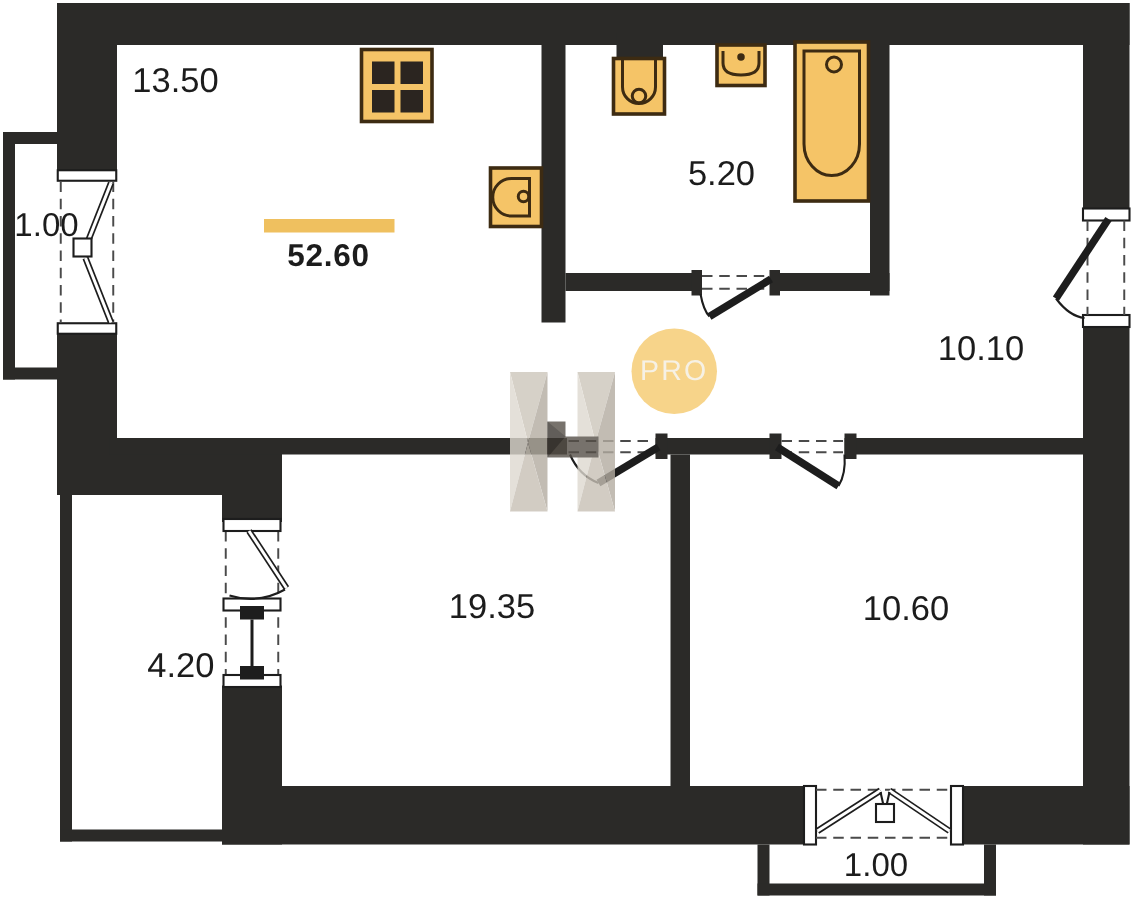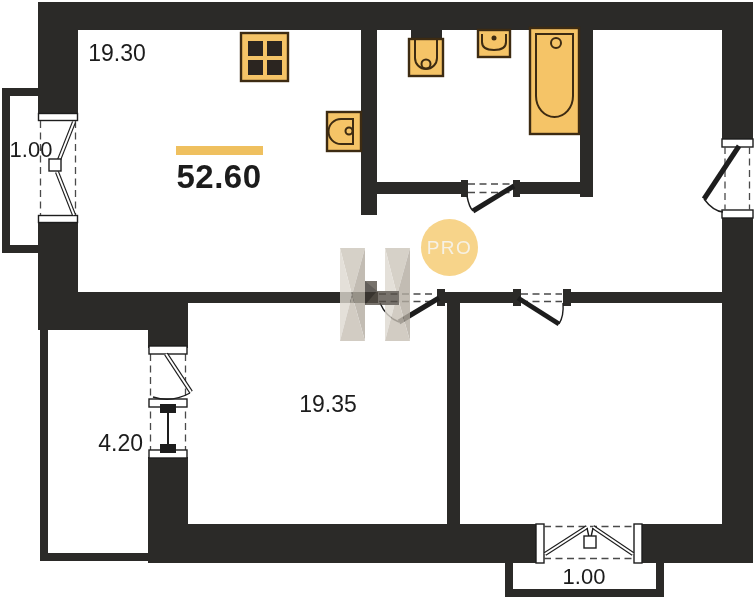--- a/index.html
+++ b/index.html
@@ -12,21 +12,21 @@
   .leaf-outer{stroke:#1d1d1d;stroke-width:4.2;fill:none;}
   .leaf-inner{stroke:#ffffff;stroke-width:2;fill:none;}
   .door{stroke:#1d1d1d;stroke-width:5;fill:none;}
   .arc{stroke:#1d1d1d;stroke-width:1.4;fill:none;}
   .fx{fill:var(--fixture);stroke:var(--fixture-stroke);stroke-width:2.4;}
   .fx-line{fill:none;stroke:var(--fixture-stroke);stroke-width:2;}
   .burner{fill:#2b2520;}
   .label{position:absolute;width:90px;text-align:center;font-size:23px;color:var(--text);
          line-height:1.05;white-space:nowrap;}
   .label.small{font-size:22px;}
-  .label.big{width:100px;font-size:33px;font-weight:bold;letter-spacing:0.5px;}
+  .label.big{width:100px;font-size:21px;font-weight:bold;letter-spacing:0.5px;}
   .accent-bar{position:absolute;left:176px;top:146px;width:87px;height:9px;background:var(--accent);}
   .badge{position:absolute;left:421px;top:219px;width:57px;height:57px;border-radius:50%;
          background:var(--badge);color:var(--badge-text);display:flex;align-items:center;
          justify-content:center;font-size:19px;font-weight:normal;letter-spacing:1.5px;}
 </style>
 </head>
 <body>
 
 <div id="stage">
 
@@ -190,20 +190,23 @@
       <polygon points="410,248 410,341 397,295" fill="#b3aca1"></polygon>
       <polygon points="385,341 397,295 410,341" fill="#c7c0b5"></polygon>
       <polygon points="365,281 377,281 377,291 399,291 399,305 365,305" fill="#565048"></polygon>
       <polygon points="365,281 377,291 365,305" fill="#3c3731"></polygon>
     </g>
   </svg>
 
   <div class="accent-bar"></div>
   <div class="label big" style="left:169px;top:160px;">52.60</div>
 
-  <div class="label" style="left:72px;top:41px;">19.30</div>
+  <div class="label" style="left:72px;top:41px;">13.50</div>
+  <div class="label" style="left:436px;top:103px;">5.20</div>
+  <div class="label" style="left:609px;top:220px;">10.10</div>
   <div class="label" style="left:283px;top:392px;">19.35</div>
+  <div class="label" style="left:559px;top:393px;">10.60</div>
   <div class="label small" style="left:-14px;top:138px;">1.00</div>
   <div class="label" style="left:53px;top:431px;text-align:right;">4.20</div>
   <div class="label small" style="left:539px;top:565px;">1.00</div>
 
   <div class="badge">PRO</div>
 </div>
 
 </body></html>

